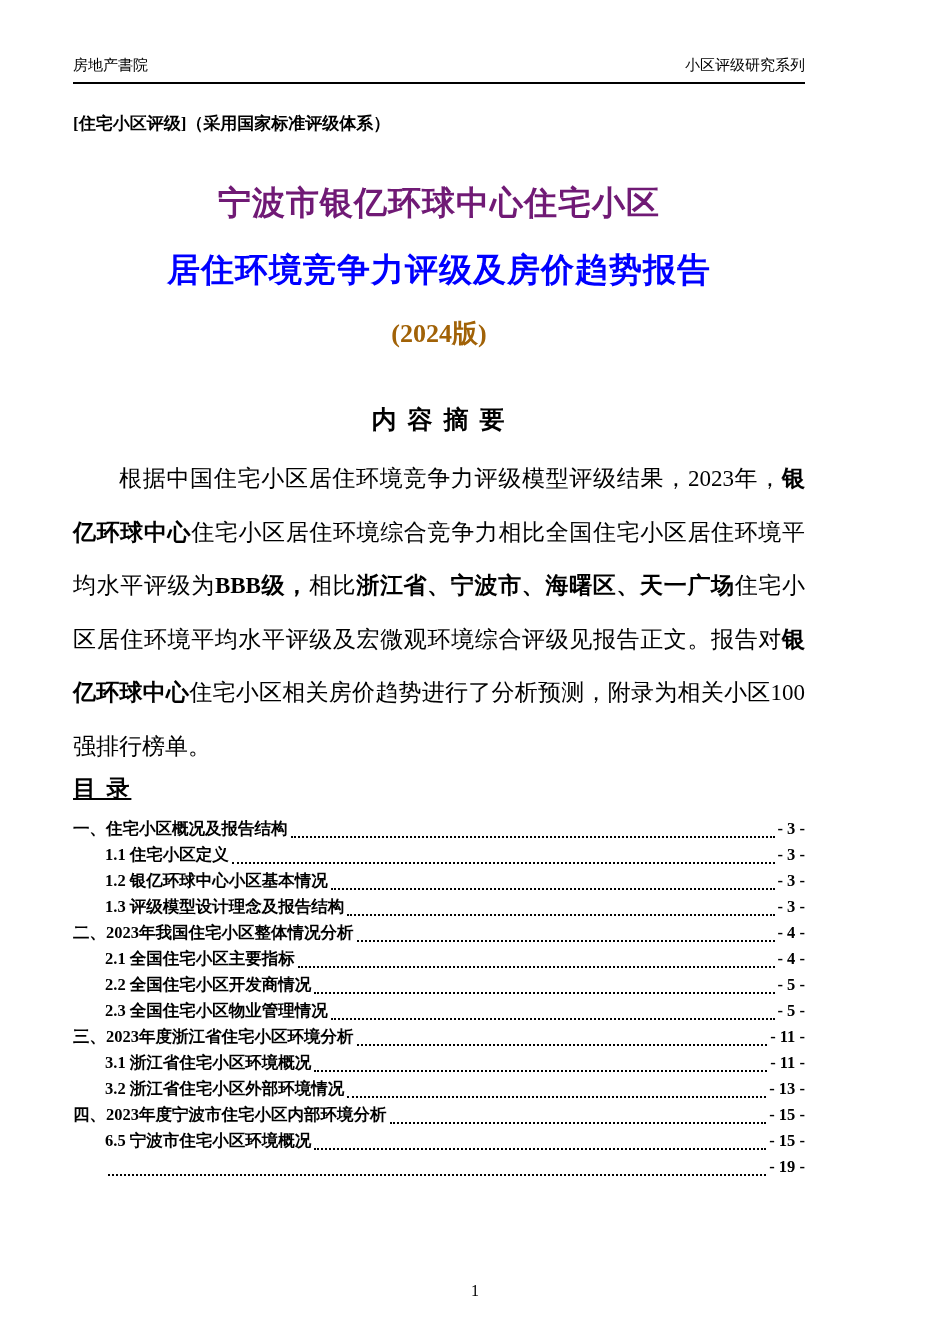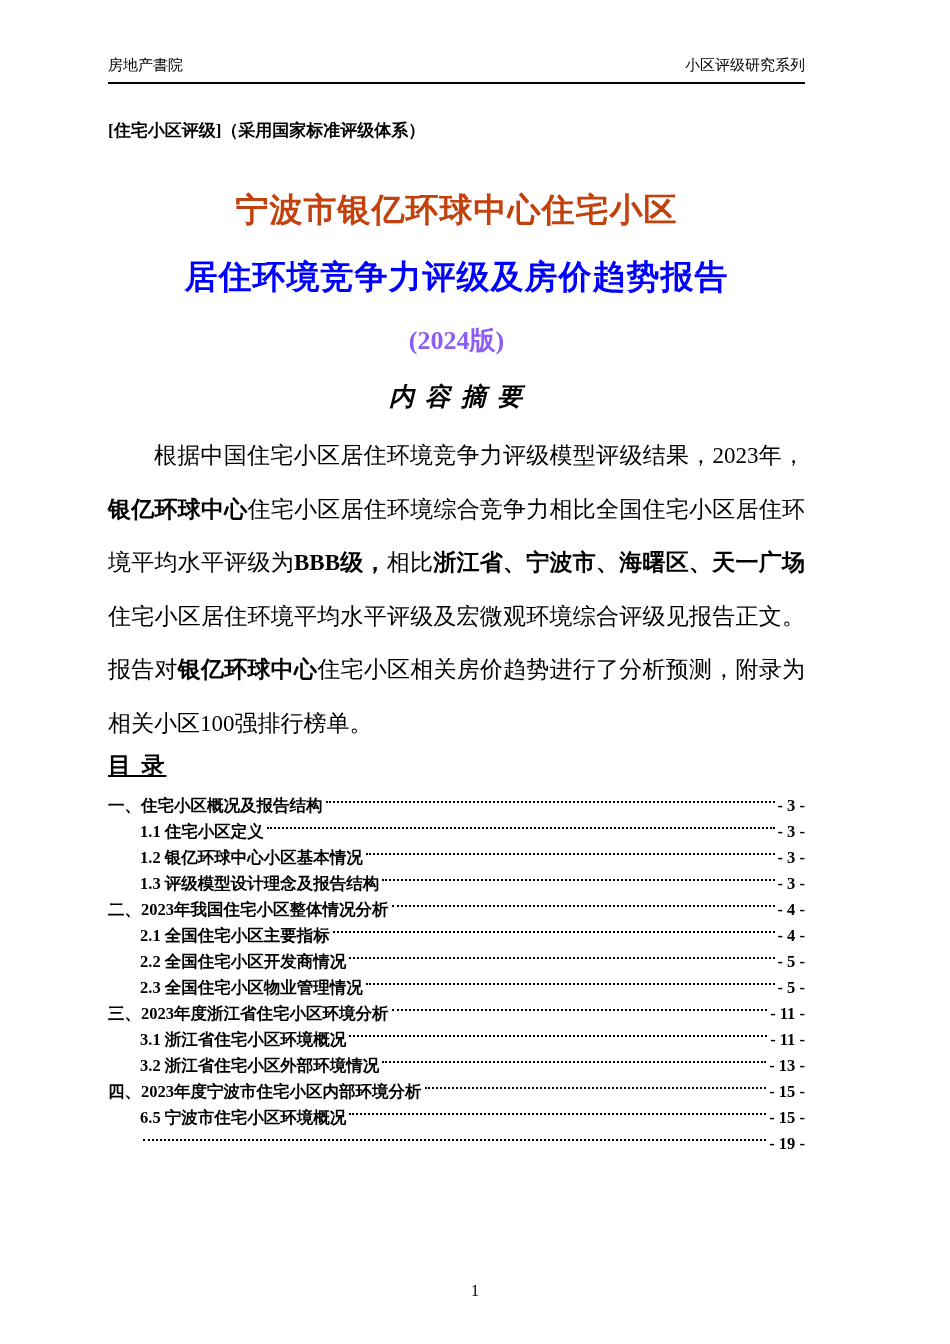--- a/index.html
+++ b/index.html
@@ -7,62 +7,61 @@
     padding: 0;
     background: #ffffff;
   }
   .page {
     position: relative;
     width: 950px;
     height: 1344px;
     margin: 0 auto;
     background: #ffffff;
     box-sizing: border-box;
-    padding: 56px 145px 0 108px;
+    padding: 56px 145px 0 73px;
     font-family: "Liberation Serif", "DejaVu Serif", serif;
     color: #000000;
     overflow: hidden;
   }
   .header {
     display: flex;
     justify-content: space-between;
     align-items: flex-end;
     font-size: 15px;
     padding-bottom: 7px;
     border-bottom: 2px solid #000000;
   }
   .tagline {
-    margin-top: 35px;
+    margin-top: 28px;
     font-weight: bold;
     font-size: 17px;
   }
   .title-block {
     margin-top: 52px;
     text-align: center;
     font-weight: bold;
   }
   .title-line {
     font-size: 33px;
     line-height: 1;
     margin: 0 0 34px 0;
     letter-spacing: 1px;
   }
   .title-edition {
     font-size: 26px;
     line-height: 1;
     margin: 0;
   }
   .summary-heading {
-    margin-top: 26px;
+    margin-top: 56px;
     text-align: center;
     font-weight: bold;
     font-size: 25px;
     letter-spacing: 2px;
     font-family: "Liberation Sans", "DejaVu Sans", sans-serif;
-    font-style: italic;
   }
   .summary-para {
     margin-top: 16px;
     font-size: 23px;
     line-height: 2.33;
     text-align: justify;
     text-indent: 2em;
   }
   .toc-heading {
     font-weight: bold;
@@ -71,21 +70,21 @@
     font-family: "Liberation Sans", "DejaVu Sans", sans-serif;
     text-decoration: underline;
   }
   .toc {
     margin-top: 12px;
     font-size: 16.5px;
     font-weight: bold;
   }
   .toc-row {
     display: flex;
-    align-items: center;
+    align-items: flex-end;
     line-height: 26px;
   }
   .toc-row.level-2 {
     padding-left: 32px;
   }
   .toc-label {
     white-space: nowrap;
   }
   .toc-leader {
     flex: 1;
@@ -114,23 +113,23 @@
 <div class="page">
 
   <div class="header">
     <span>房地产書院</span>
     <span>小区评级研究系列</span>
   </div>
 
   <div class="tagline">[住宅小区评级]（采用国家标准评级体系）</div>
 
   <div class="title-block">
-    <div class="title-line" style="color: #c2410c;">宁波市银亿环球中心住宅小区</div>
+    <div class="title-line" style="color: #701a75;">宁波市银亿环球中心住宅小区</div>
     <div class="title-line" style="color: rgb(0, 0, 255); text-align: center;">居住环境竞争力评级及房价趋势报告</div>
-    <div class="title-edition" style="color: #8b5cf6;">(2024版)</div>
+    <div class="title-edition" style="color: #a16207;">(2024版)</div>
   </div>
 
   <div class="summary-heading">内 容 摘 要</div>
 
   <div class="summary-para"><span>根据中国住宅小区居住环境竞争力评级模型评级结果，2023年，</span><span class="bold">银亿环球中心</span><span>住宅小区居住环境综合竞争力相比全国住宅小区居住环境平均水平评级为</span><span class="bold">BBB级，</span><span>相比</span><span class="bold">浙江省、宁波市、海曙区、天一广场</span><span>住宅小区居住环境平均水平评级及宏微观环境综合评级见报告正文。报告对</span><span class="bold">银亿环球中心</span><span>住宅小区相关房价趋势进行了分析预测，附录为相关小区100强排行榜单。</span></div>
 
   <div class="toc-heading">目 录</div>
 
   <div class="toc">
       <div class="toc-row level-1">

